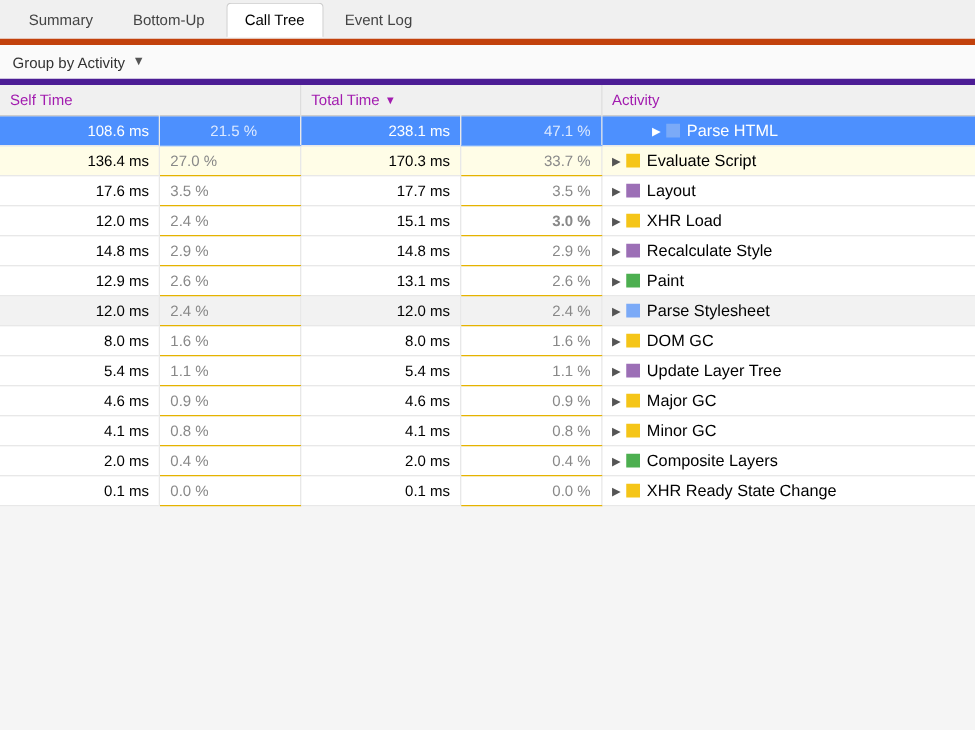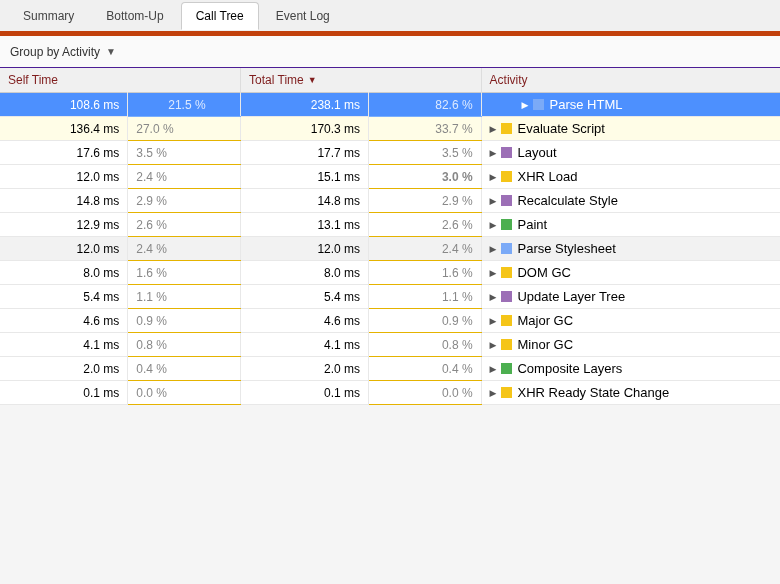--- a/index.html
+++ b/index.html
@@ -40,21 +40,21 @@
       margin-bottom: -1px;
       z-index: 1;
     }
 
     
     .group-bar {
       display: flex;
       align-items: center;
       padding: 6px 10px;
       background: #fafafa;
-      border-bottom: 1px solid #4c1d95;
+      border-bottom: 5px solid #4c1d95;
       height: 32px;
       gap: 6px;
     }
     .group-label {
       font-size: 12px;
       color: #333;
     }
     .dropdown-arrow {
       font-size: 10px;
       color: #555;
@@ -70,21 +70,21 @@
       border-collapse: collapse;
     }
     thead tr {
       background: #f0f0f0;
       border-bottom: 1px solid #ccc;
     }
     thead th {
       text-align: left;
       padding: 5px 8px;
       font-weight: normal;
-      color: #7f1d1d;
+      color: #a21caf;
       font-size: 12px;
       border-right: 1px solid #ddd;
       white-space: nowrap;
     }
     thead th:last-child {
       border-right: none;
     }
     .th-sort {
       display: inline-flex;
       align-items: center;
@@ -222,21 +222,21 @@
         <th>
           <span>Activity</span>
         </th>
       </tr>
     </thead>
     <tbody id="table-body">
     <tr class="highlighted">
       <td class="self-time-ms">108.6 ms</td>
       <td class="self-time-pct" style="color:#dce9ff;border-bottom:1px solid #7aaefd;">21.5 %</td>
       <td class="total-time-ms">238.1 ms</td>
-      <td class="total-time-pct" style="color:#dce9ff;border-bottom:1px solid #7aaefd;">82.6 %</td>
+      <td class="total-time-pct" style="color:#dce9ff;border-bottom:1px solid #7aaefd;">47.1 %</td>
       <td>
         <div class="activity-cell">
           <span class="expand-arrow">▶</span>
           <span class="color-dot" style="background:#7baaf7;"></span>
           <span class="activity-name">Parse HTML</span>
         </div>
       </td>
     </tr>
         <tr class="light-yellow">
       <td class="self-time-ms">136.4 ms</td>

